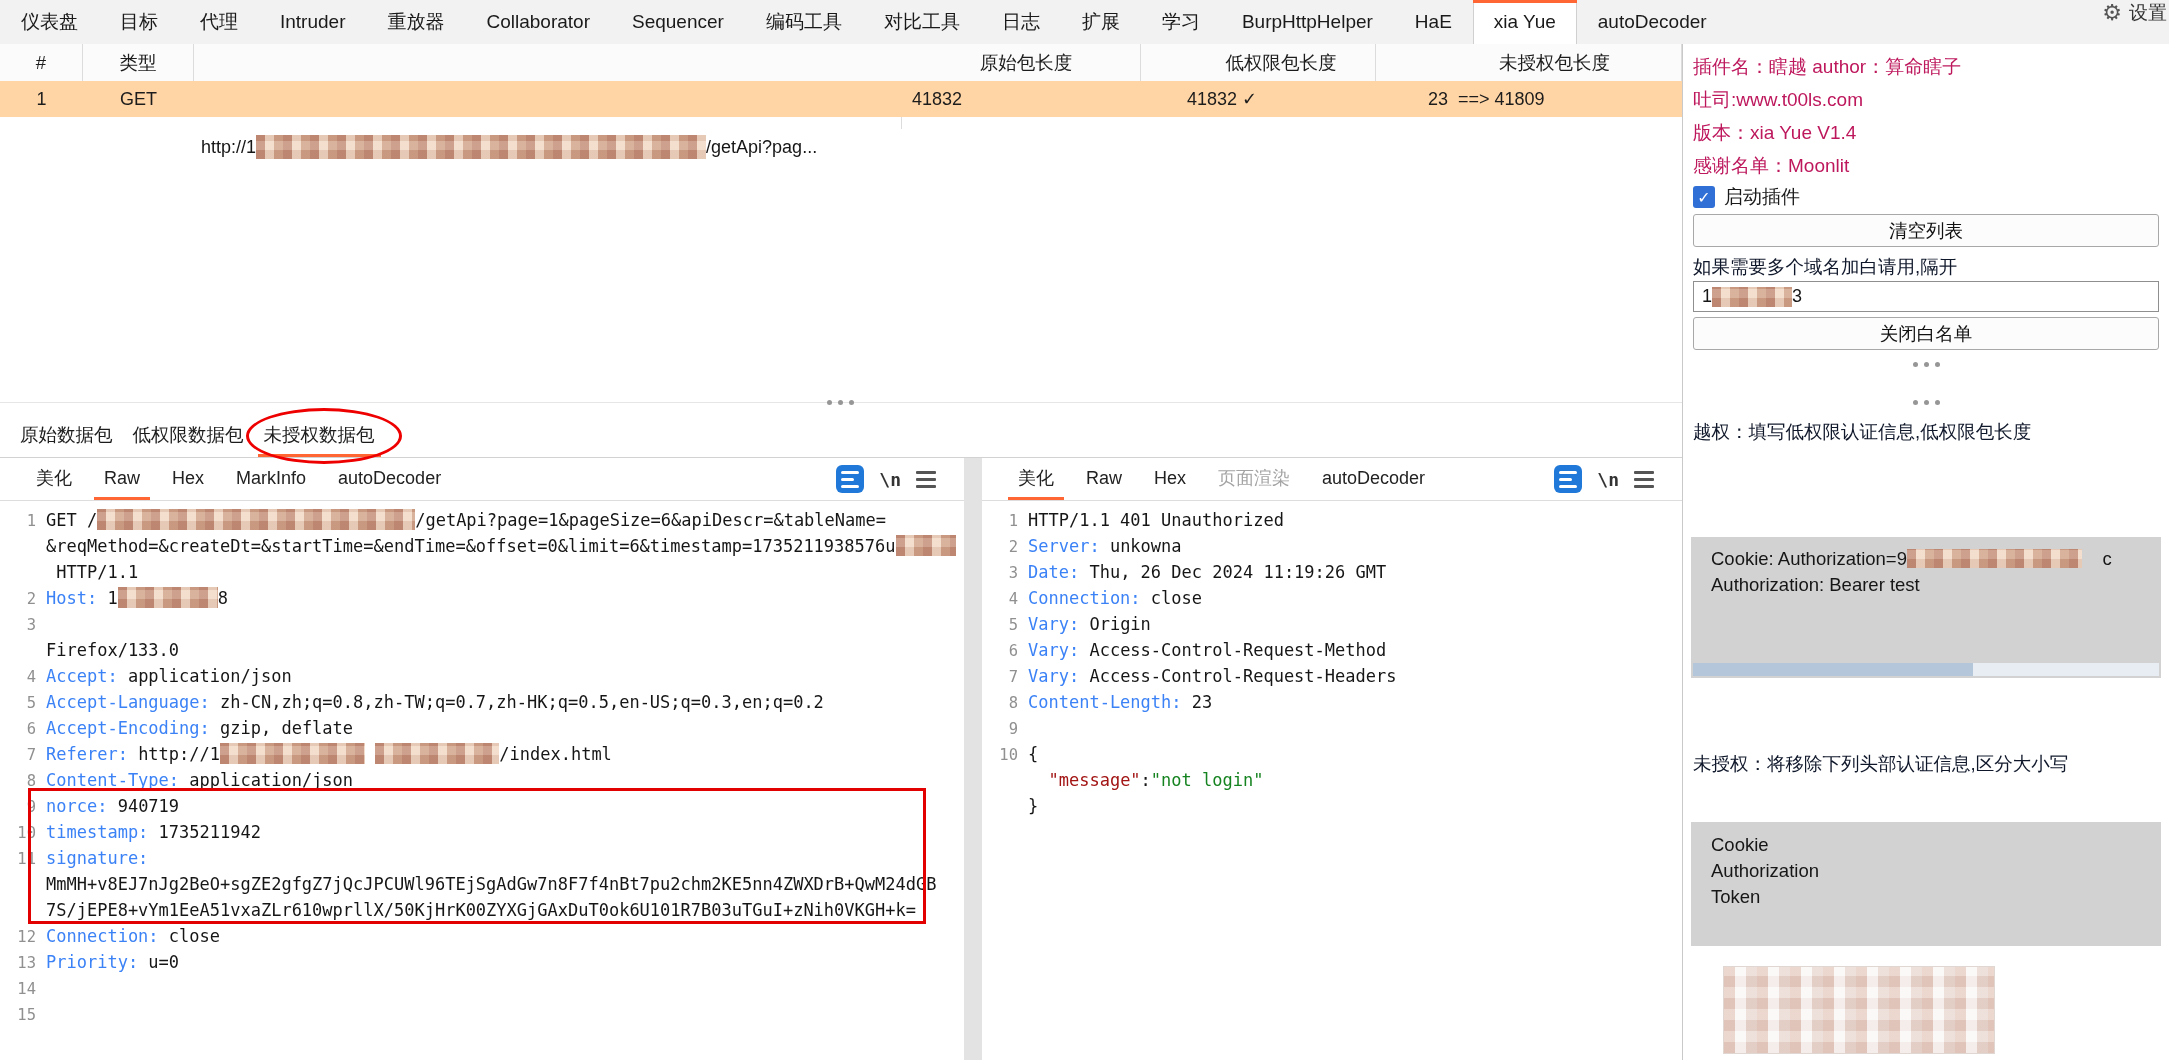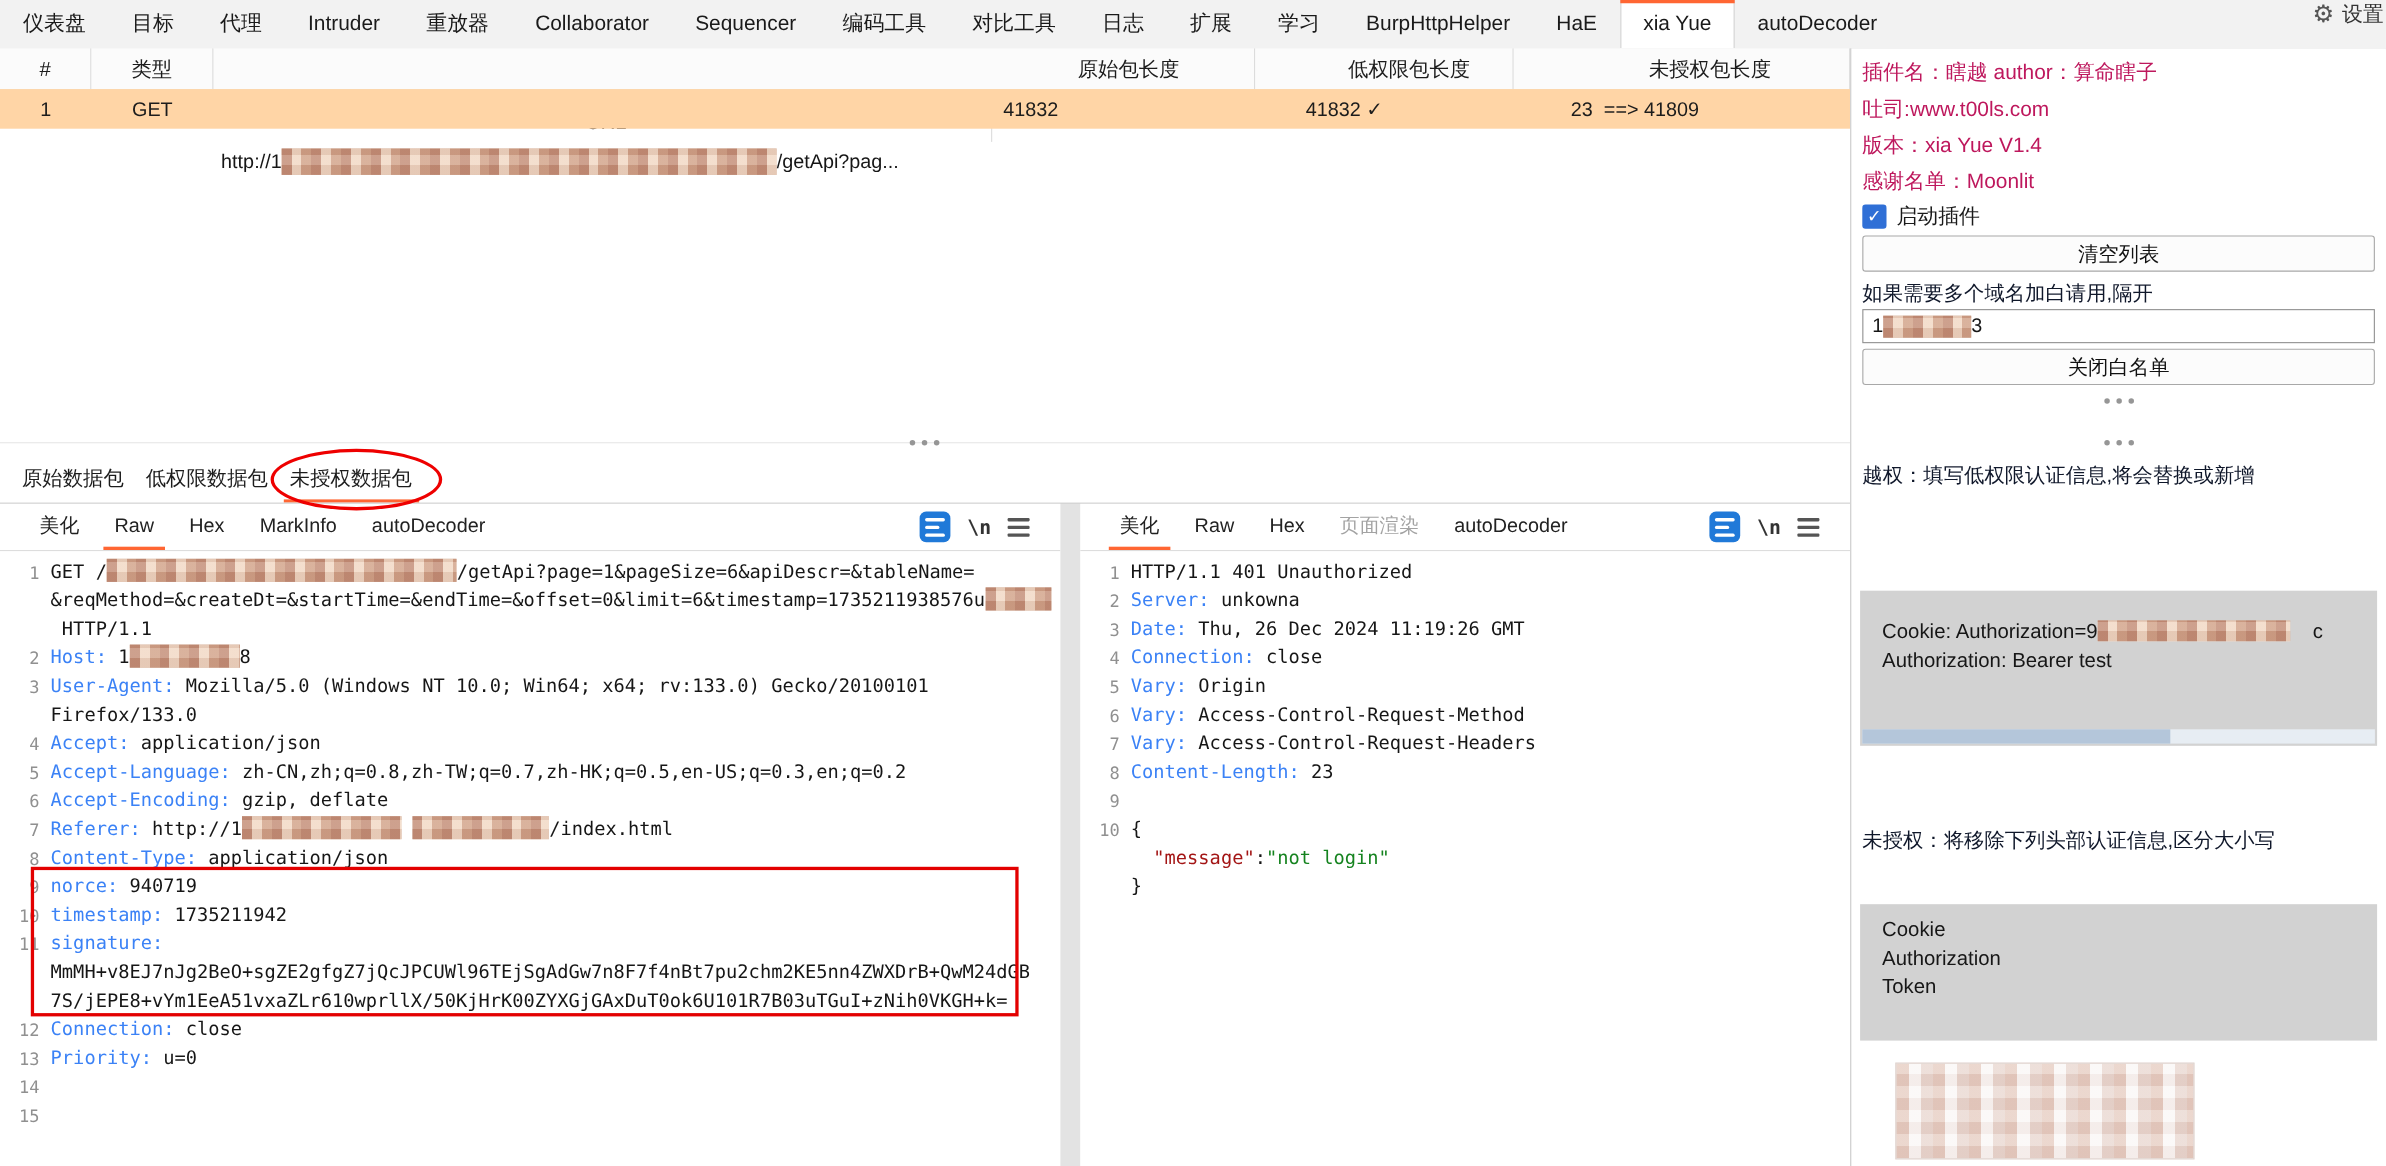--- a/index.html
+++ b/index.html
@@ -99,21 +99,21 @@
             display:flex;align-items:center;justify-content:center;font-size:18.5px;color:#111;}
   .btn-close{top:273px;}
   .hint{font-size:18.5px;color:#0f172a;}
   .hint1{top:210px;}
   .side-input{top:237px;height:31px;background:#fff;border:1px solid #8f8f8f;display:flex;align-items:center;
               padding:0 8px;font-size:18px;box-sizing:border-box;}
   .side-input .mosaic{height:20px;vertical-align:middle;}
   .side-dots-a{top:318px;}
   .side-dots-b{top:356px;}
   .hint2{top:375px;}
-  .gray-box{background:#d2d2d2;padding:22px 10px;box-sizing:border-box;font-size:18.5px;line-height:29px;color:#111;
+  .gray-box{background:#d2d2d2;padding:7px 10px;box-sizing:border-box;font-size:18.5px;line-height:29px;color:#111;
             position:absolute;left:8px;right:8px;overflow:hidden;}
   .priv-box{top:493px;height:141px;}
   .priv-box .mosaic{height:19px;vertical-align:-3px;}
   .hscroll{position:absolute;left:2px;right:2px;bottom:2px;height:13px;background:#e7edf3;}
   .hscroll i{position:absolute;left:0;top:0;bottom:0;width:60%;background:#b4c6da;display:block;}
   .hint3{top:707px;}
   .unauth-box{top:778px;height:124px;line-height:28px;padding-top:9px;}
   .blur-mosaic{left:40px;top:922px;width:270px;height:86px;}
 </style>
 </head>
@@ -213,21 +213,20 @@
             <div class="cl">
               <span class="ln"></span>
               <span class="code"><span class="c-val"> HTTP/1.1</span></span>
             </div>
             <div class="cl">
               <span class="ln">2</span>
               <span class="code"><span class="c-name">Host:</span><span class="c-val"> 1</span><span class="mosaic" style="width: 100px;"></span><span class="c-val">8</span></span>
             </div>
             <div class="cl">
               <span class="ln">3</span>
-              <span class="code"><span class="c-name">User-Agent:</span><span class="c-val"> Mozilla/5.0 (Windows NT 10.0; Win64; x64; rv:133.0) Gecko/20100101</span></span>
             </div>
             <div class="cl">
               <span class="ln"></span>
               <span class="code"><span class="c-val">Firefox/133.0</span></span>
             </div>
             <div class="cl">
               <span class="ln">4</span>
               <span class="code"><span class="c-name">Accept:</span><span class="c-val"> application/json</span></span>
             </div>
             <div class="cl">
@@ -391,21 +390,21 @@
         <i></i>
         <i></i>
         <i></i>
       </div>
     <div class="abs dots side-dots-b">
         <i></i>
         <i></i>
         <i></i>
       </div>
 
-    <div class="abs hint hint2">越权：填写低权限认证信息,将会替换或新增</div>
+    <div class="abs hint hint2">越权：填写低权限认证信息,低权限包长度</div>
 
     <div class="gray-box priv-box" id="priv-box">
 
     <div class="cl">
           <span class="code"><span class="c-val">Cookie: Authorization=9</span><span class="mosaic" style="width: 175px;"></span><span class="c-val">    c</span></span>
         </div>
         <div class="cl">
           <span class="code"><span class="c-val">Authorization: Bearer test</span></span>
         </div>
         <div class="hscroll">

